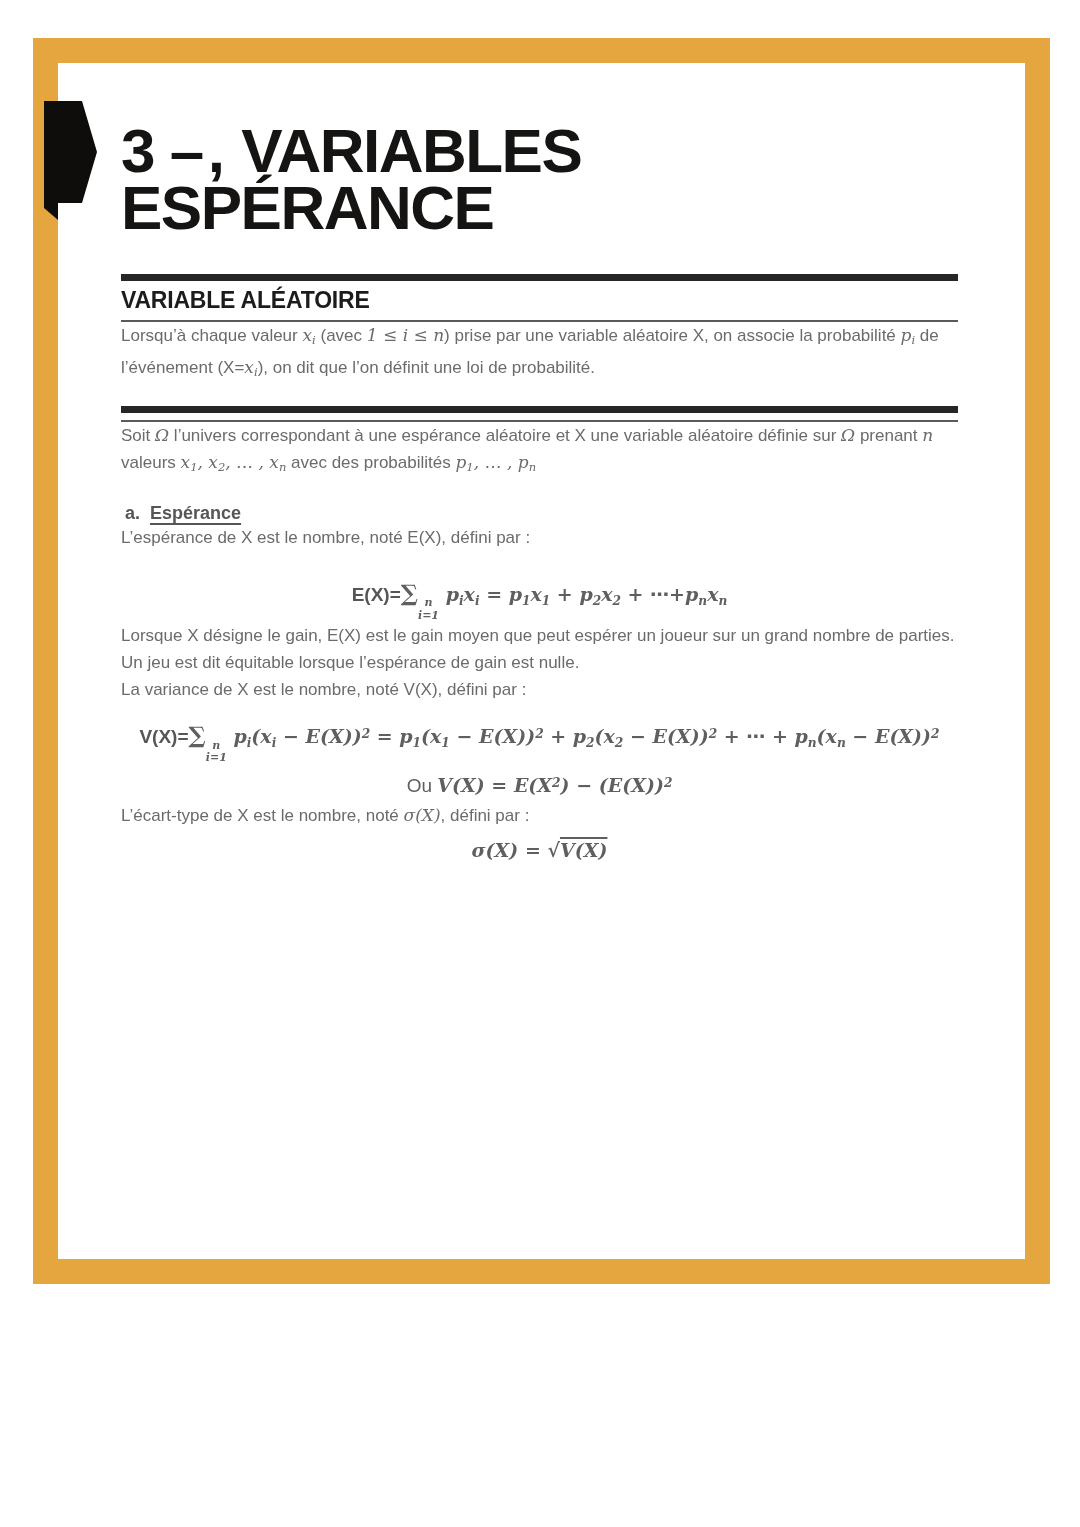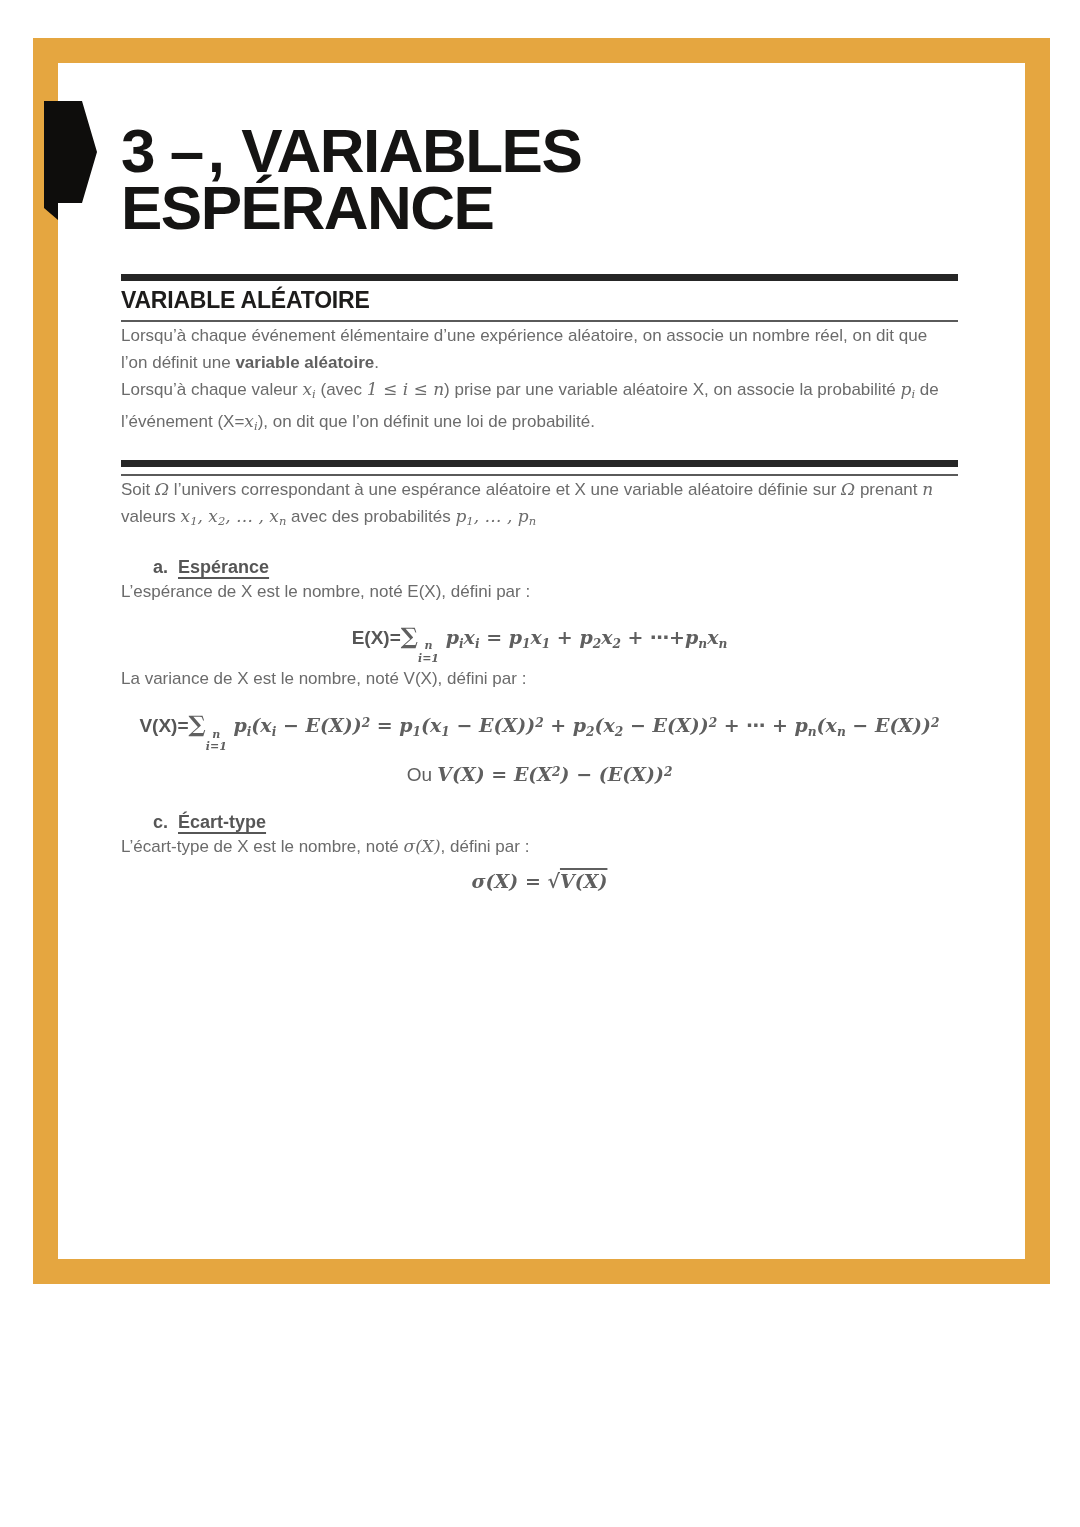--- a/index.html
+++ b/index.html
@@ -43,33 +43,33 @@
     font-weight:800;
     letter-spacing:-0.2px;
     color:#1d1c1b;
   }
   .sec-rule-thin{height:2px;background:#5a5a5a;margin-top:7px;}
   p.body{margin:0;}
   .mt22{margin-top:22px;}
   .mt20{margin-top:20px;}
   .mt18{margin-top:18px;}
   h3.subhead{
-    margin:20px 0 0 32px;
+    margin:20px 0 0 4px;
     font-size:18px;line-height:22px;
     font-weight:700;
     color:#565656;
   }
   .subhead .sub-label{margin-right:10px;}
   .subhead .sub-title{
     text-decoration:underline;
     text-underline-offset:4px;
     text-decoration-thickness:1.5px;
   }
   .formula{
-    margin:16px 0 0 0;
+    margin:27px 0 0 0;
     text-align:center;
     font-size:19px;line-height:30px;
     color:#5f5f5f;
     white-space:nowrap;
   }
   .formula.tight{margin-top:4px;}
   
   .run-p{}
   .run-b{font-weight:700;color:#606060;}
   .run-mi{font-family:"DejaVu Serif","DejaVu Sans",serif;font-style:italic;}
@@ -102,47 +102,44 @@
 
   <div class="content">
 
     <h1 class="doc-title"><span>3 –</span><span class="title-comma">,</span> <span>VARIABLES</span><br><span>ESPÉRANCE</span></h1>
 
     <section>
       <div class="sec-rule-thick sec-head-1"></div>
       <h2 class="sec-title">VARIABLE ALÉATOIRE</h2>
       <div class="sec-rule-thin"></div>
 
-      <p class="body mt22"><span class="run-p">Lorsqu’à chaque événement élémentaire d’une expérience aléatoire, on associe un nombre réel, on dit que l’on définit une </span><span class="run-b">variable aléatoire</span><span class="run-p">.</span></p>
       <p class="body mt18"><span class="run-p">Lorsqu’à chaque valeur </span><span class="run-mi">x</span><span class="run-misub">i</span><span class="run-p"> (avec </span><span class="run-mi">1 ≤ i ≤ n</span><span class="run-p">) prise par une variable aléatoire X, on associe la probabilité </span><span class="run-mi">p</span><span class="run-misub">i</span><span class="run-p"> de l’événement (X=</span><span class="run-mi">x</span><span class="run-misub">i</span><span class="run-p">), on dit que l’on définit une loi de probabilité.</span></p>
     </section>
 
     <section>
       <div class="sec-rule-thick sec-head-2"></div>
       <div class="sec-rule-thin"></div>
 
       <p class="body mt22"><span class="run-p">Soit </span><span class="run-mi">Ω</span><span class="run-p"> l’univers correspondant à une espérance aléatoire et X une variable aléatoire définie sur </span><span class="run-mi">Ω</span><span class="run-p"> prenant </span><span class="run-mi">n</span><span class="run-p"> valeurs </span><span class="run-mi">x</span><span class="run-misub">1</span><span class="run-mi">, </span><span class="run-mi">x</span><span class="run-misub">2</span><span class="run-mi">, … , </span><span class="run-mi">x</span><span class="run-misub">n</span><span class="run-p"> avec des probabilités </span><span class="run-mi">p</span><span class="run-misub">1</span><span class="run-mi">, … , </span><span class="run-mi">p</span><span class="run-misub">n</span></p>
 
       <h3 class="subhead">
         <span class="sub-label">a.</span><span class="sub-title">Espérance</span>
       </h3>
       <p class="body mt22"><span class="run-p">L’espérance de X est le nombre, noté E(X), défini par :</span></p>
       <div class="formula"><span class="run-lead">E(X)=</span><span class="run-sum">∑</span><span class="run-stack">
             <span>n</span>
             <span>i=1</span>
           </span><span class="run-m"> p</span><span class="run-msub">i</span><span class="run-m">x</span><span class="run-msub">i</span><span class="run-m"> = p</span><span class="run-msub">1</span><span class="run-m">x</span><span class="run-msub">1</span><span class="run-m"> + p</span><span class="run-msub">2</span><span class="run-m">x</span><span class="run-msub">2</span><span class="run-m"> + ⋯+p</span><span class="run-msub">n</span><span class="run-m">x</span><span class="run-msub">n</span></div>
+      <p class="body mt20"><span class="run-p">Lorsque X désigne le gain, E(X) est le gain moyen que peut espérer un joueur sur un grand nombre de parties. Un jeu est dit équitable lorsque l’espérance de gain est nulle.</span></p>
 
       <p class="body mt22"><span class="run-p">La variance de X est le nombre, noté V(X), défini par :</span></p>
       <div class="formula" style="margin-top:16px"><span class="run-lead">V(X)=</span><span class="run-sum">∑</span><span class="run-stack">
             <span>n</span>
             <span>i=1</span>
           </span><span class="run-m"> p</span><span class="run-msub">i</span><span class="run-m">(x</span><span class="run-msub">i</span><span class="run-m"> − E(X))</span><span class="run-msup">2</span><span class="run-m"> = p</span><span class="run-msub">1</span><span class="run-m">(x</span><span class="run-msub">1</span><span class="run-m"> − E(X))</span><span class="run-msup">2</span><span class="run-m"> + p</span><span class="run-msub">2</span><span class="run-m">(x</span><span class="run-msub">2</span><span class="run-m"> − E(X))</span><span class="run-msup">2</span><span class="run-m"> + ⋯ + p</span><span class="run-msub">n</span><span class="run-m">(x</span><span class="run-msub">n</span><span class="run-m"> − E(X))</span><span class="run-msup">2</span></div>
       <div class="formula tight"><span class="run-p">Ou </span><span class="run-m">V(X) = E(X</span><span class="run-msup">2</span><span class="run-m">) − (E(X))</span><span class="run-msup">2</span></div>
 
-      <h3 class="subhead">
-        <span class="sub-label">c.</span><span class="sub-title">Écart-type</span>
-      </h3>
       <p class="body mt20"><span class="run-p">L’écart-type de X est le nombre, noté </span><span class="run-mi">σ(X)</span><span class="run-p">, défini par :</span></p>
       <div class="formula tight" style="margin-top:6px"><span class="run-m">σ(X) = </span><span class="run-m">√</span><span class="run-sqrt">V(X)</span></div>
     </section>
 
   </div>
 </div>
 
 </body></html>

